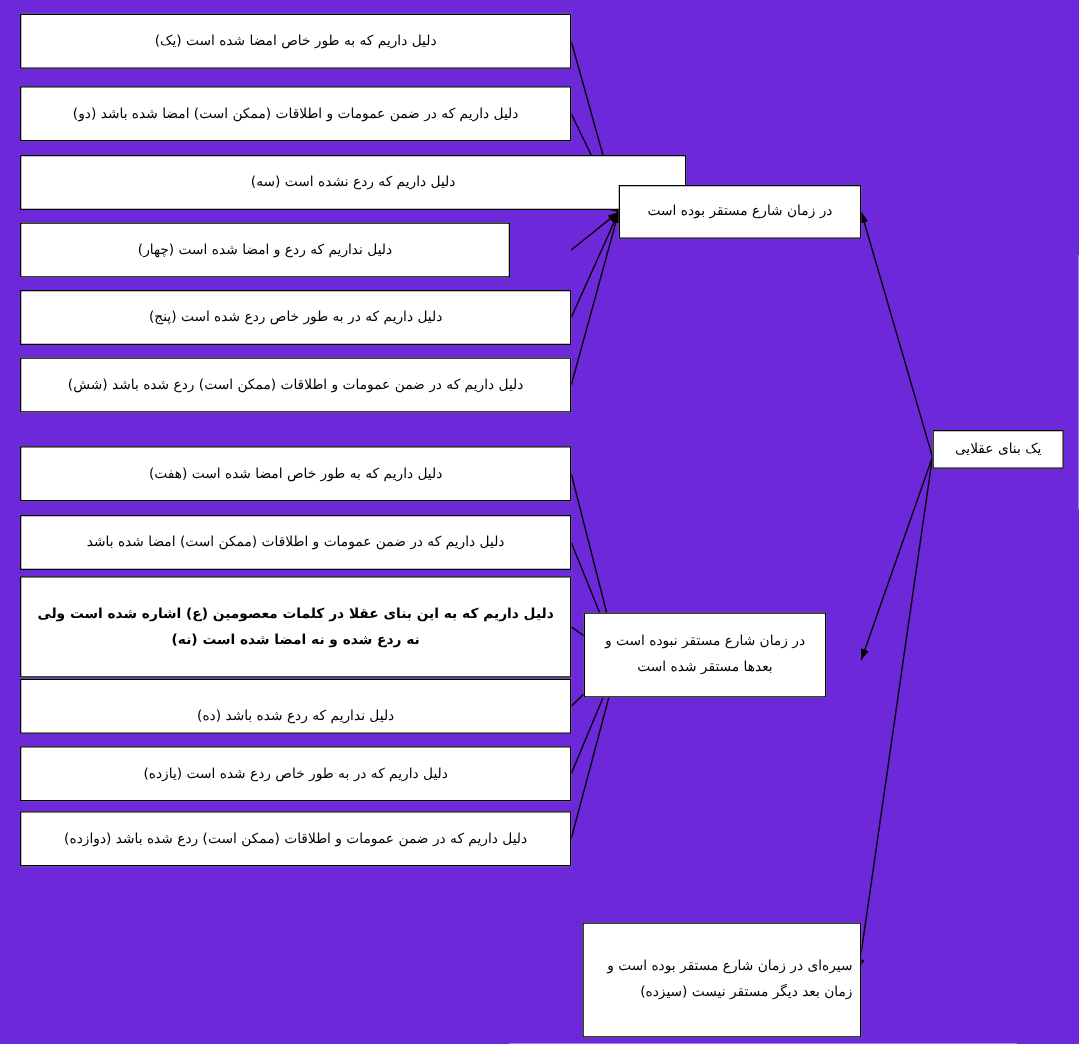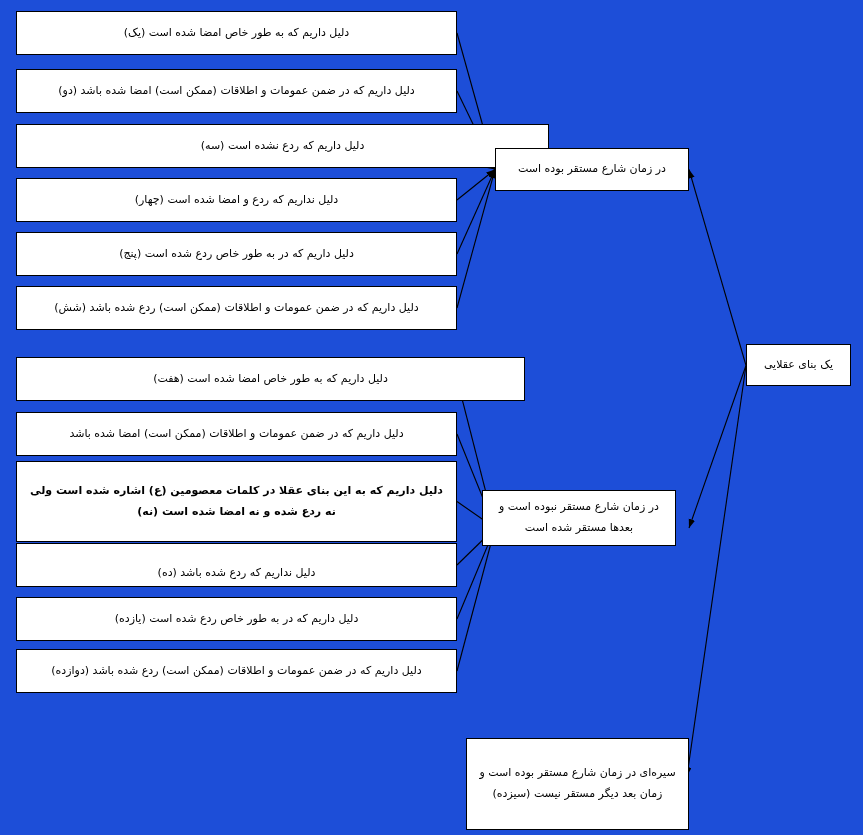--- a/index.html
+++ b/index.html
@@ -4,21 +4,21 @@
 <style>
   html, body {
     margin: 0;
     padding: 0;
     background: #ffffff;
   }
   #canvas {
     position: relative;
     width: 863px;
     height: 835px;
-    background: #1d4ed8;
+    background: #6d28d9;
     font-family: "DejaVu Sans", sans-serif;
     direction: rtl;
   }
   .node {
     position: absolute;
     box-sizing: border-box;
     border: 1px solid #000000;
     background: #ffffff;
     color: #000000;
     display: flex;
@@ -80,53 +80,53 @@
   <div id="node-layer">
       <div class="node" style="left: 16px; top: 11px; width: 441px; height: 44px;">
         <span>دلیل داریم که به طور خاص امضا شده است (یک)</span>
       </div>
       <div class="node" style="left: 16px; top: 69px; width: 441px; height: 44px;">
         <span>دلیل داریم که در ضمن عمومات و اطلاقات (ممکن است) امضا شده باشد (دو)</span>
       </div>
       <div class="node" style="left: 16px; top: 124px; width: 533px; height: 44px;">
         <span>دلیل داریم که ردع نشده است (سه)</span>
       </div>
-      <div class="node" style="left: 16px; top: 178px; width: 441px; height: 44px;">
+      <div class="node" style="left: 16px; top: 178px; width: 392px; height: 44px;">
         <span>دلیل نداریم که ردع و امضا شده است (چهار)</span>
       </div>
       <div class="node" style="left: 16px; top: 232px; width: 441px; height: 44px;">
         <span>دلیل داریم که در به طور خاص ردع شده است (پنج)</span>
       </div>
       <div class="node" style="left: 16px; top: 286px; width: 441px; height: 44px;">
         <span>دلیل داریم که در ضمن عمومات و اطلاقات (ممکن است) ردع شده باشد (شش)</span>
       </div>
-      <div class="node" style="left: 16px; top: 357px; width: 509px; height: 44px;">
+      <div class="node" style="left: 16px; top: 357px; width: 441px; height: 44px;">
         <span>دلیل داریم که به طور خاص امضا شده است (هفت)</span>
       </div>
       <div class="node" style="left: 16px; top: 412px; width: 441px; height: 44px;">
         <span>دلیل داریم که در ضمن عمومات و اطلاقات (ممکن است) امضا شده باشد</span>
       </div>
       <div class="node" style="left: 16px; top: 461px; width: 441px; height: 81px; font-weight: bold;">
         <span>دلیل داریم که به این بنای عقلا در کلمات معصومین (ع) اشاره شده است ولی نه ردع شده و نه امضا شده است (نه)</span>
       </div>
       <div class="node" style="left: 16px; top: 543px; width: 441px; height: 44px; align-items: flex-end;">
         <span>دلیل نداریم که ردع شده باشد (ده)</span>
       </div>
       <div class="node" style="left: 16px; top: 597px; width: 441px; height: 44px;">
         <span>دلیل داریم که در به طور خاص ردع شده است (یازده)</span>
       </div>
       <div class="node" style="left: 16px; top: 649px; width: 441px; height: 44px;">
         <span>دلیل داریم که در ضمن عمومات و اطلاقات (ممکن است) ردع شده باشد (دوازده)</span>
       </div>
       <div class="node" style="left: 495px; top: 148px; width: 194px; height: 43px;">
         <span>در زمان شارع مستقر بوده است</span>
       </div>
-      <div class="node" style="left: 482px; top: 490px; width: 194px; height: 56px;">
+      <div class="node" style="left: 467px; top: 490px; width: 194px; height: 68px;">
         <span>در زمان شارع مستقر نبوده است و بعدها مستقر شده است</span>
       </div>
-      <div class="node" style="left: 466px; top: 738px; width: 223px; height: 92px;">
+      <div class="node" style="left: 466px; top: 738px; width: 223px; height: 92px; text-align: right;">
         <span>سیره‌ای در زمان شارع مستقر بوده است و زمان بعد دیگر مستقر نیست (سیزده)</span>
       </div>
-      <div class="node" style="left: 746px; top: 344px; width: 105px; height: 42px;">
+      <div class="node" style="left: 746px; top: 344px; width: 105px; height: 31px;">
         <span>یک بنای عقلایی</span>
       </div>
     </div>
 </div>
 
 </body></html>

